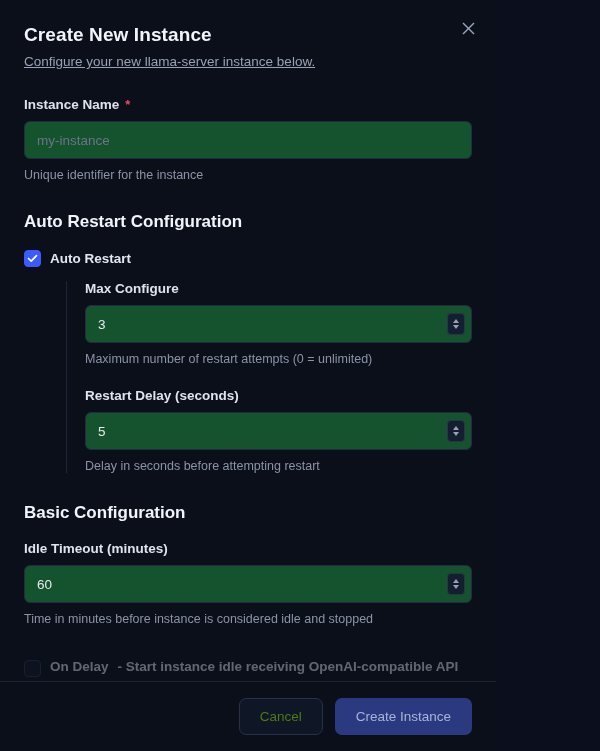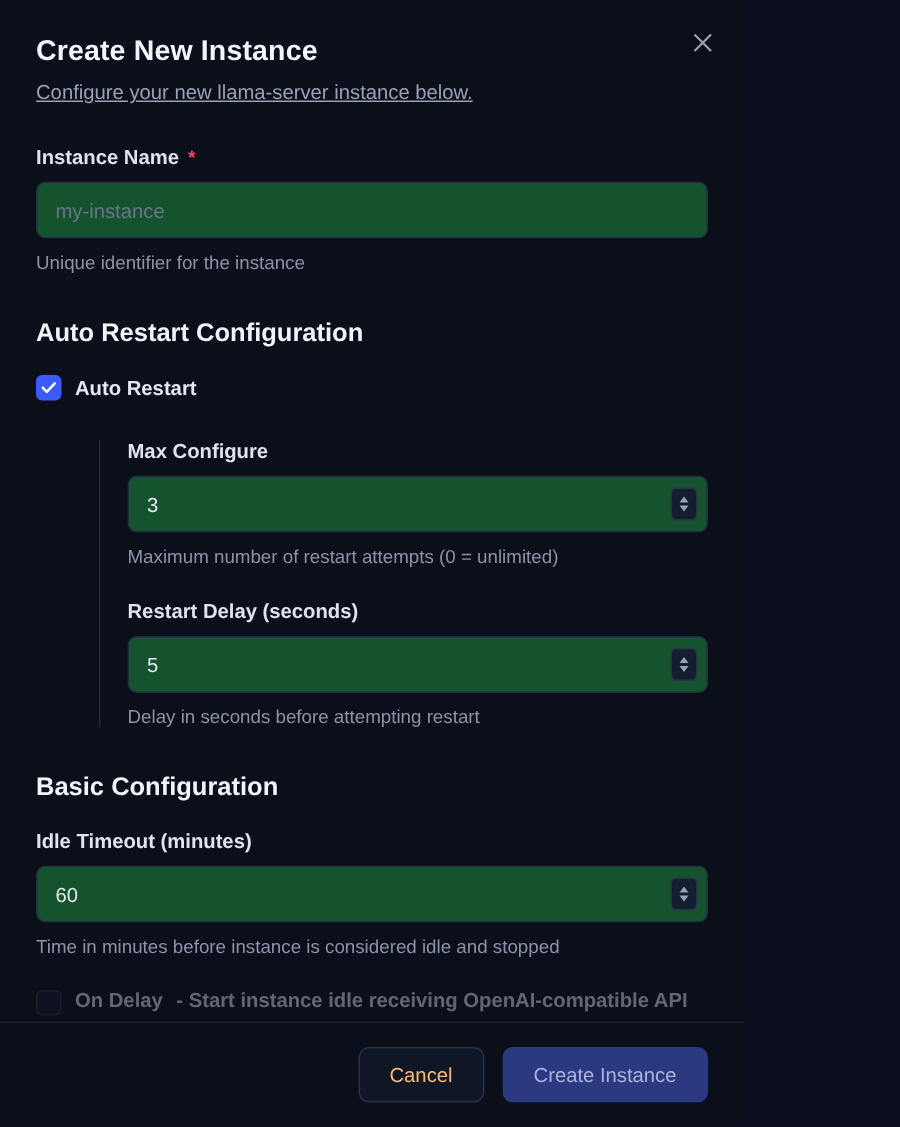--- a/index.html
+++ b/index.html
@@ -85,21 +85,21 @@
   .section-title {
     font-size: 17px;
     font-weight: bold;
     color: #f2f4fa;
     margin: 30px 0 18px 0;
   }
   .check-row {
     display: flex;
     align-items: center;
     gap: 9px;
-    margin-bottom: 26px;
+    margin-bottom: 14px;
   }
   .checkbox {
     width: 17px; height: 17px;
     border-radius: 4px;
     background: #3b5bfd;
     border: 1px solid #3b5bfd;
     display: flex; align-items: center; justify-content: center;
     flex: 0 0 auto;
   }
   .checkbox svg { display: block; }
@@ -183,21 +183,21 @@
     border-radius: 7px;
     font-size: 13.5px;
     font-family: "Liberation Sans", sans-serif;
     cursor: pointer;
     padding: 0 20px;
     border: 1px solid transparent;
   }
   .btn-cancel {
     background: #0f1626;
     border-color: #28314a;
-    color: #fdba74;
+    color: #4d7c0f;
     min-width: 80px;
   }
   .btn-primary {
     background: #2b3a80;
     color: #aab4d8;
     min-width: 137px;
   }
 </style>
 </head>
 <body>

